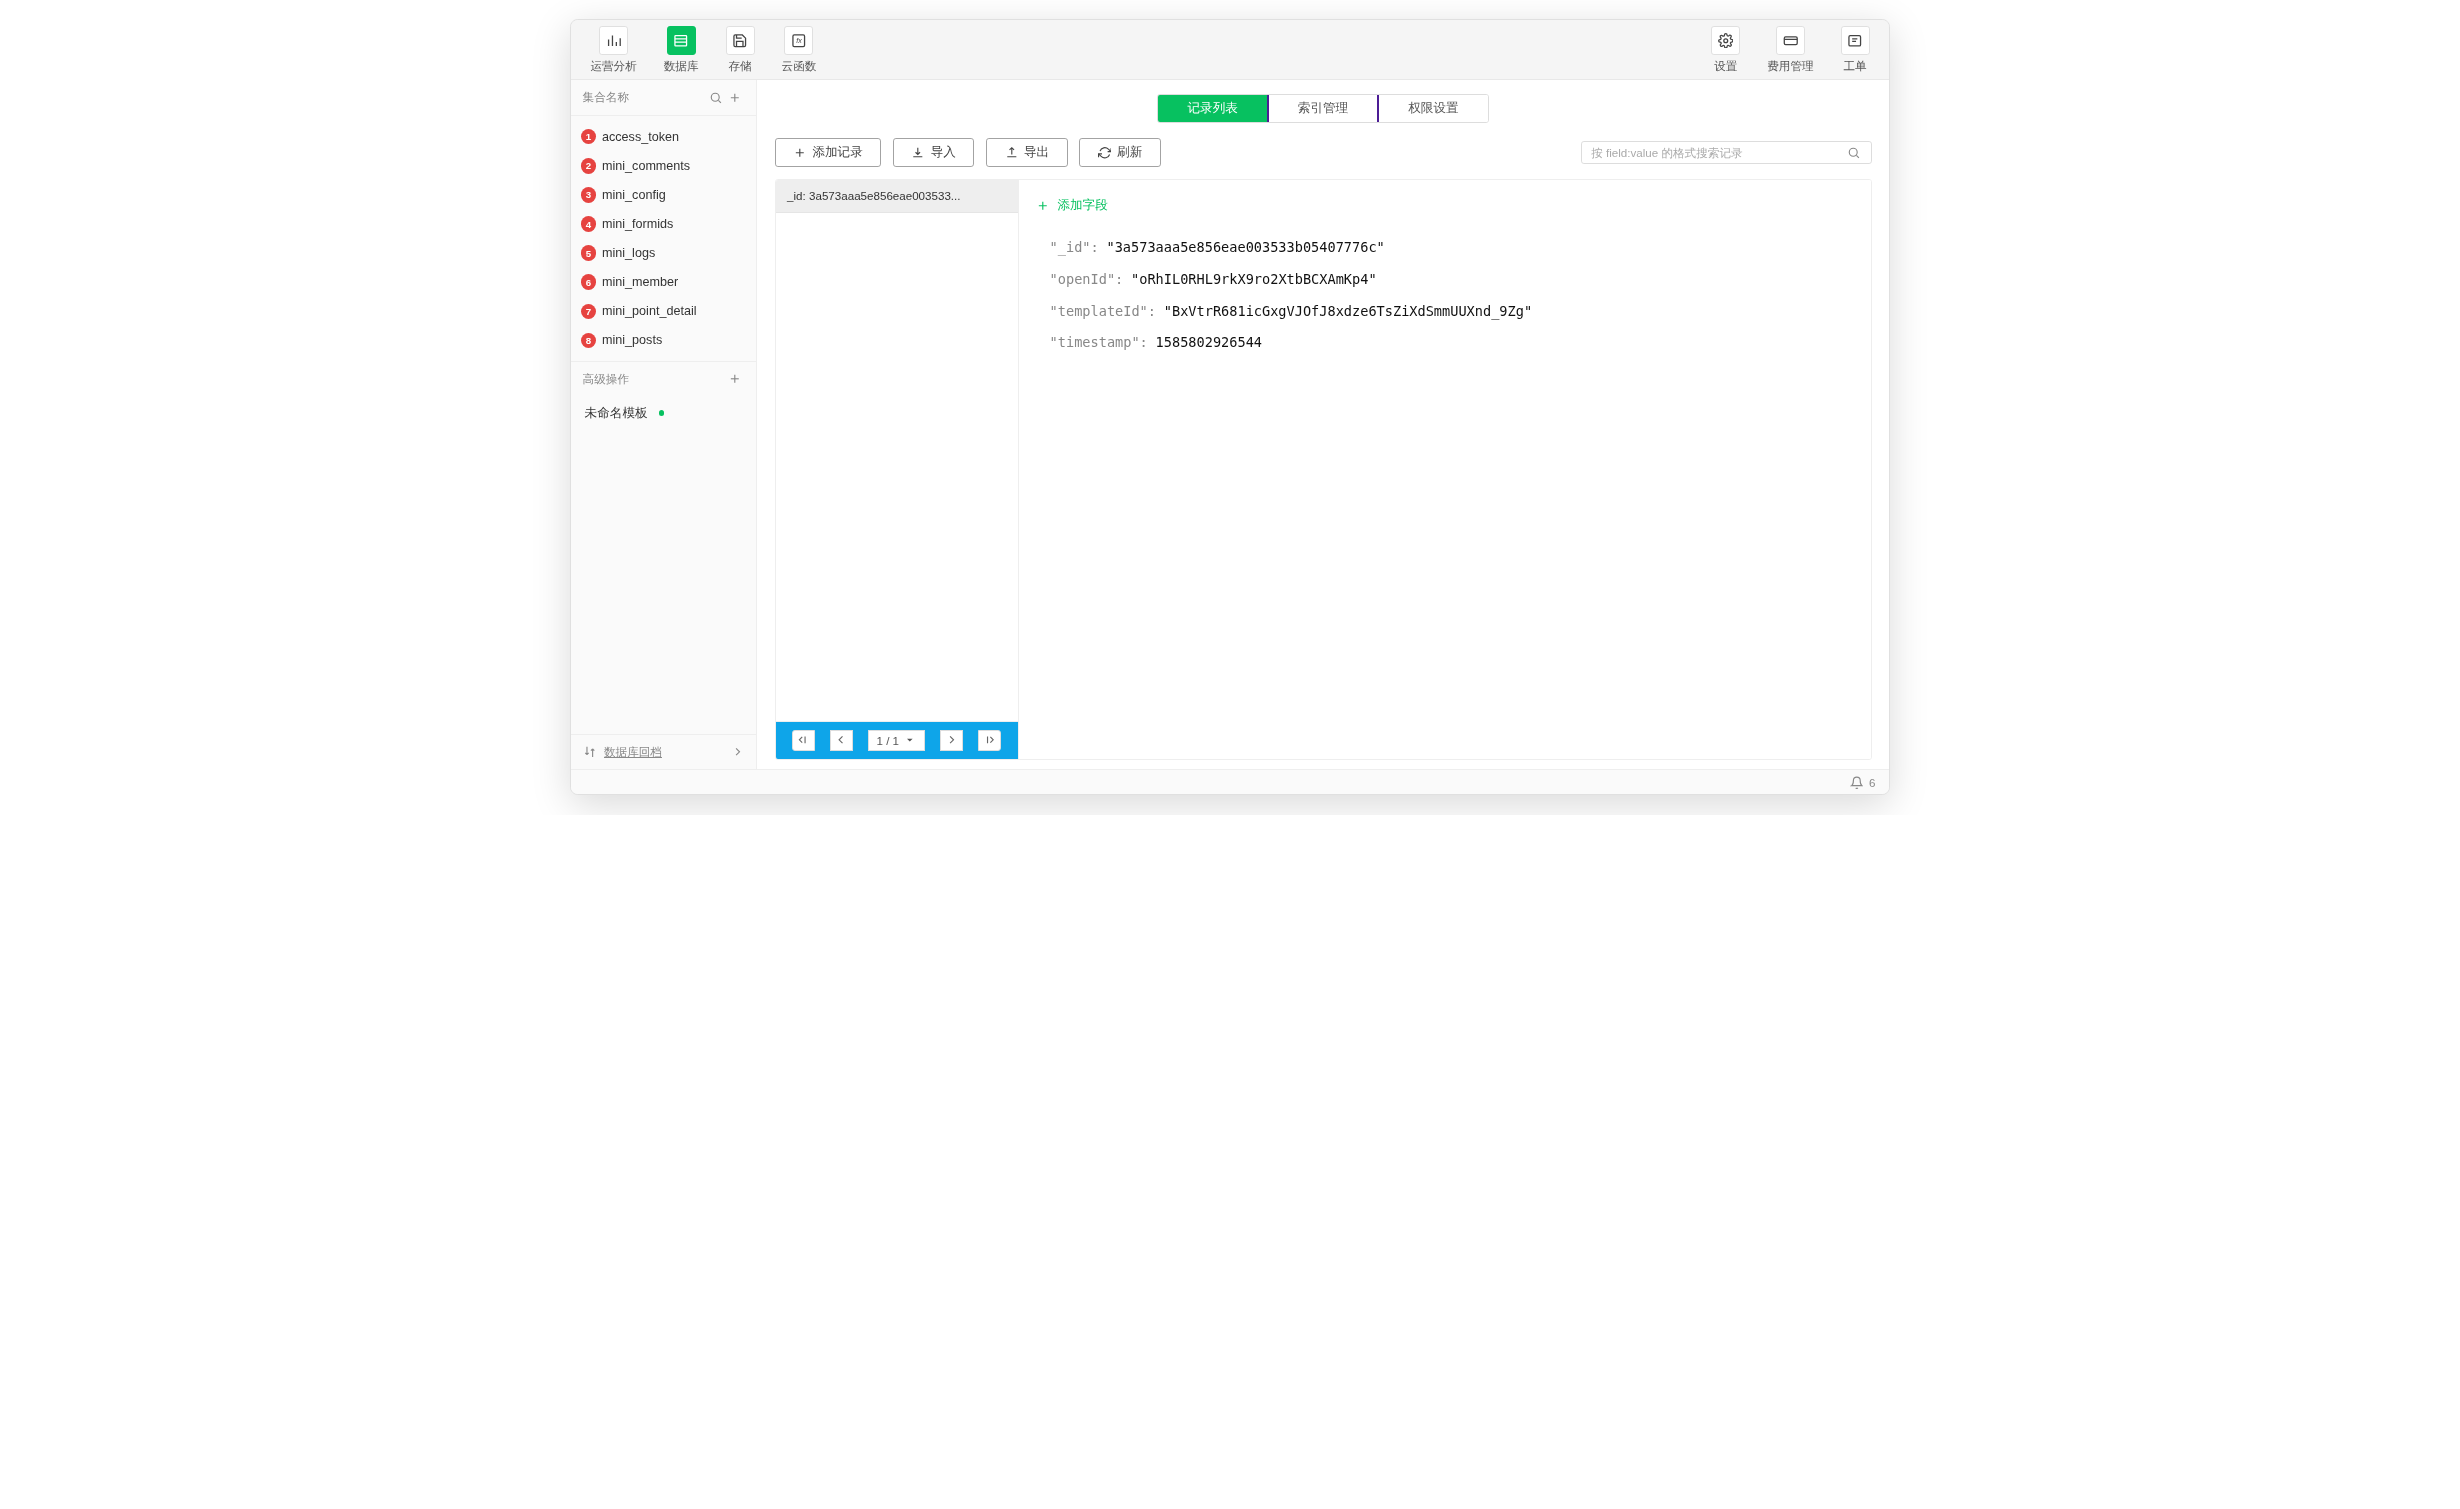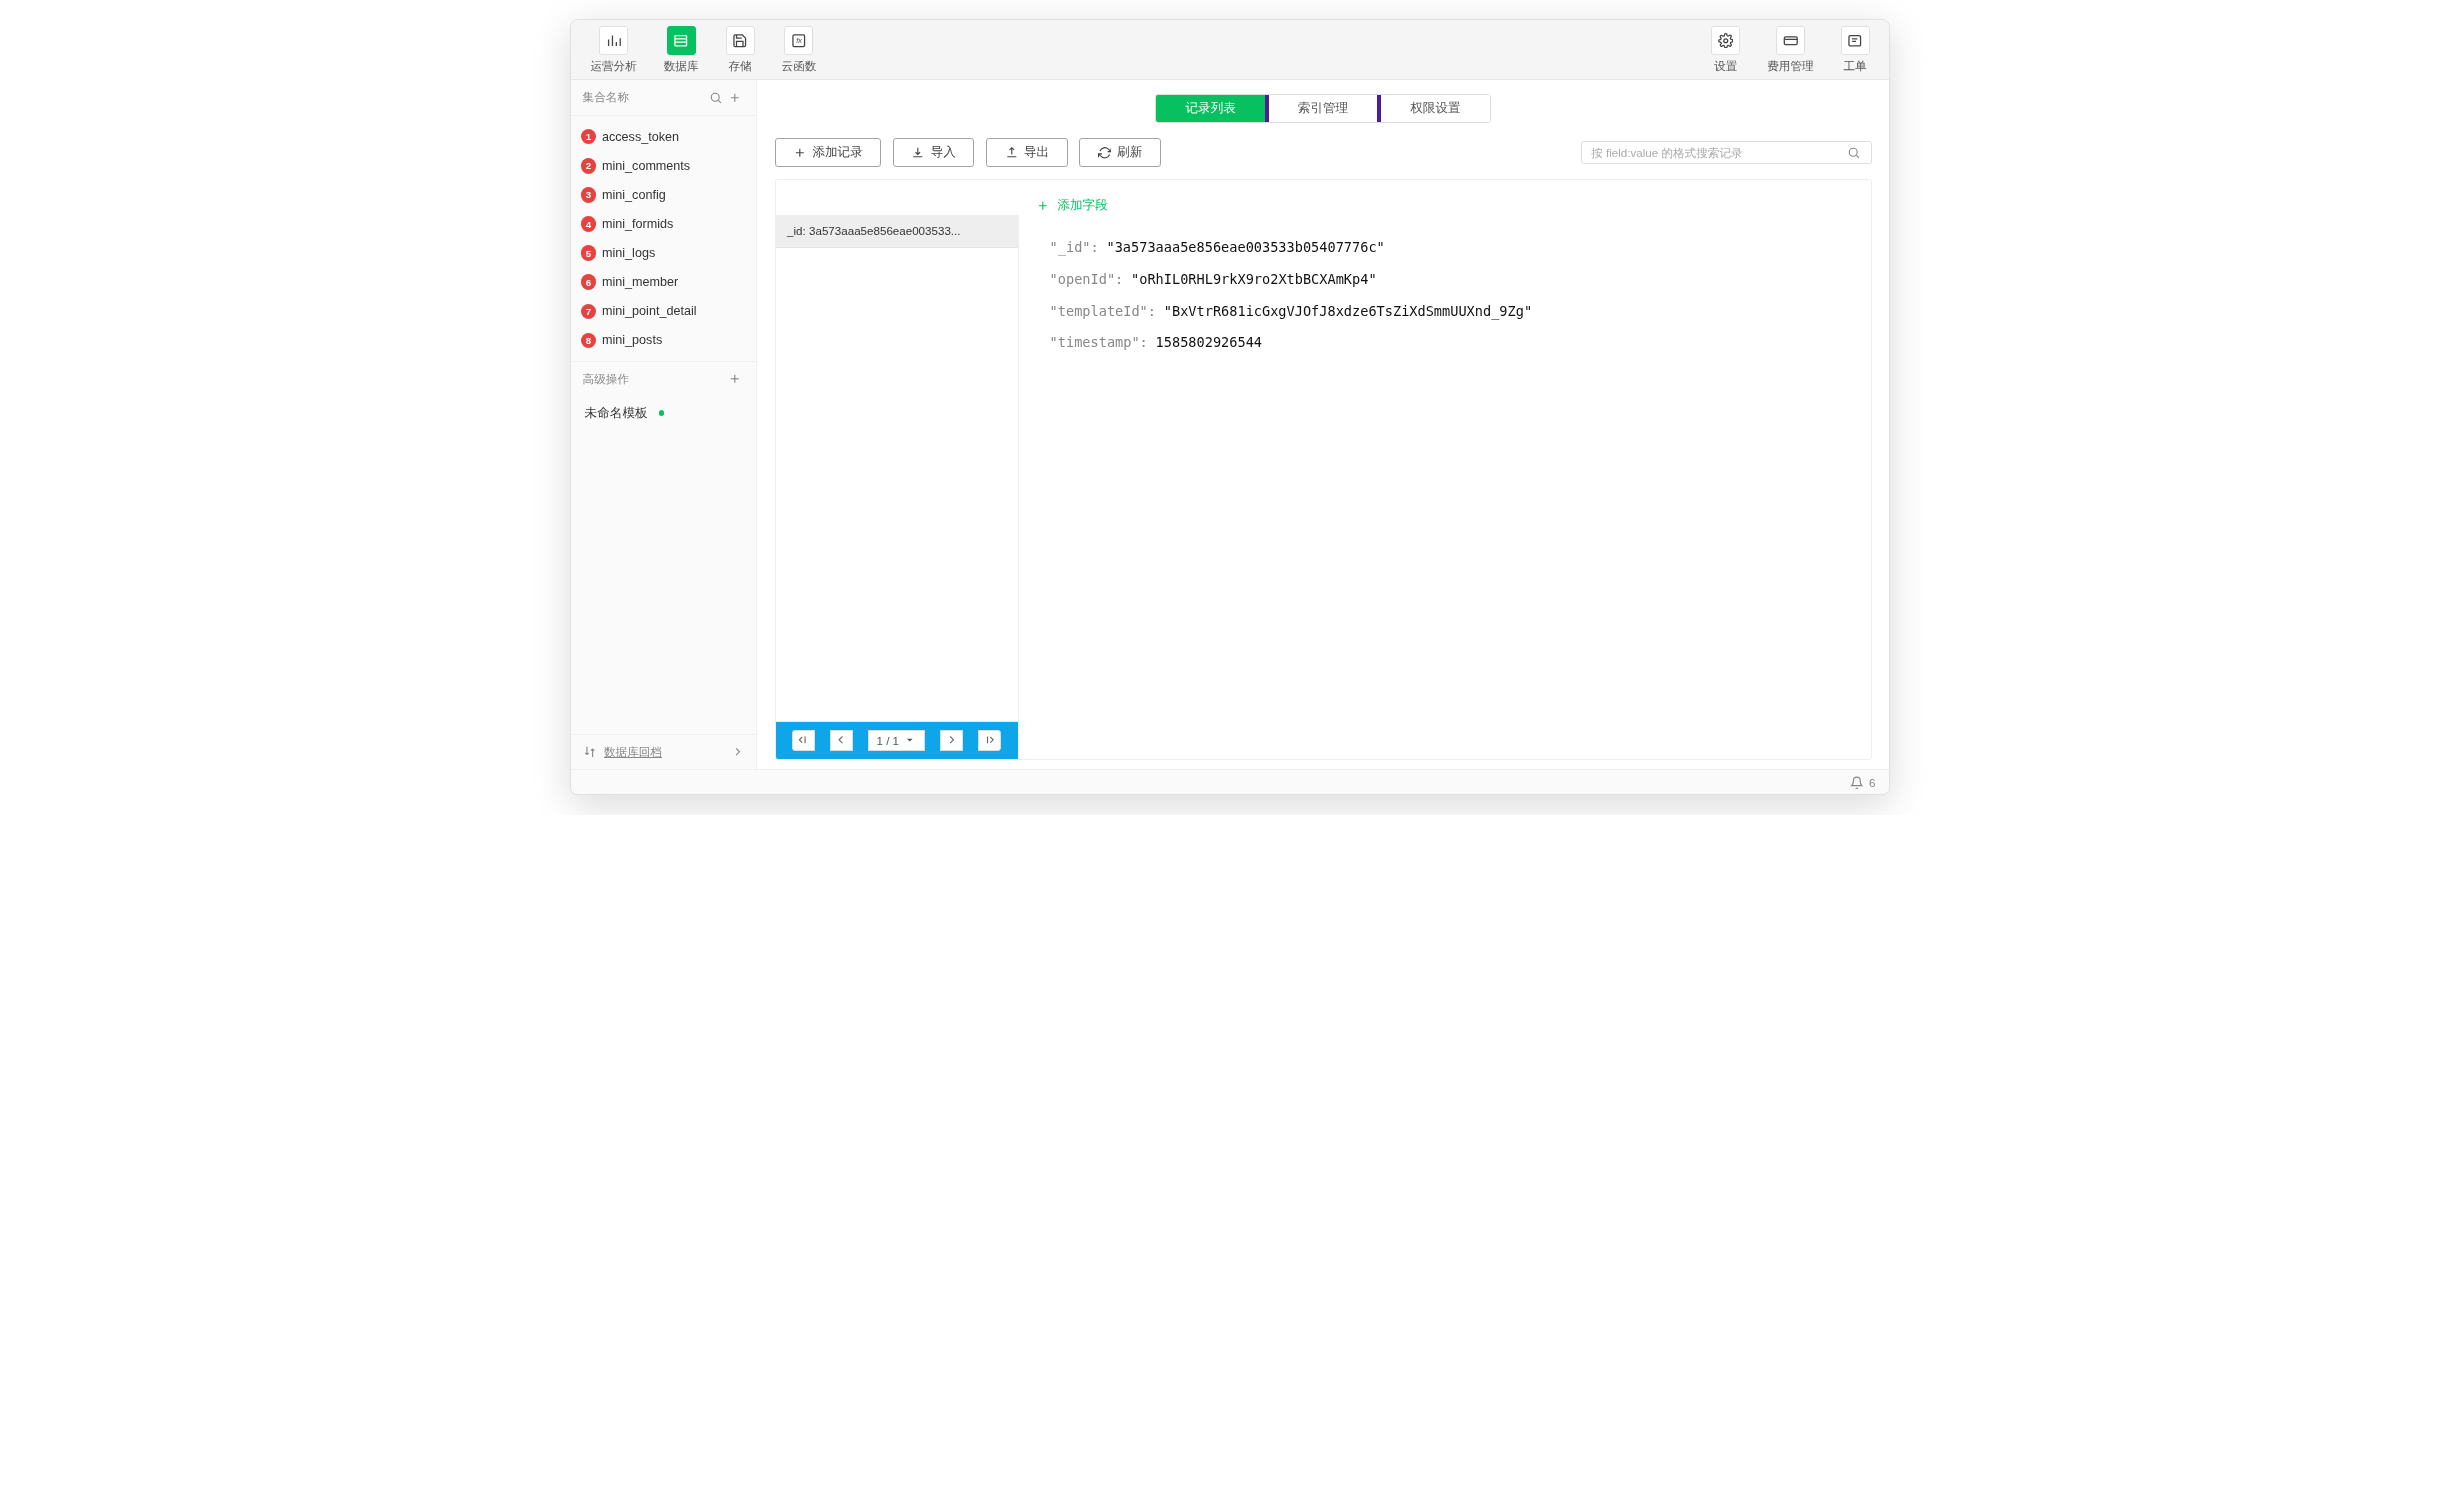--- a/index.html
+++ b/index.html
@@ -174,21 +174,21 @@
       border: 1px solid #ddd;
       border-radius: 2.9px;
       overflow: hidden;
     }
     .tab {
       padding: 4.9px 29px;
       font-size: 12.6px;
       cursor: pointer;
       background: #fff;
       color: #555;
-      border-right: 4px solid #4c1d95;
+      border-right: 2px solid #4c1d95;
     }
     .tab:last-child { border-right: none; }
     .tab.active { background: #07c160; color: #fff; }
     .actions-row {
       display: flex;
       align-items: center;
       padding: 5.8px 17.5px 11.6px;
       gap: 11.6px;
     }
     .action-btn {
@@ -231,21 +231,20 @@
       margin: 0 17.5px;
       border: 1px solid #eee;
       border-radius: 2.9px;
     }
     .records-pane {
       width: 243px;
       border-right: 1px solid #eee;
       display: flex;
       flex-direction: column;
       background: #fafafa;
-      margin-top: 35px;
     }
     .record-item {
       padding: 9.7px 11.6px;
       font-size: 11.6px;
       color: #333;
       background: #eeeeee;
       border-bottom: 1px solid #e5e5e5;
       cursor: pointer;
       white-space: nowrap;
       overflow: hidden;

